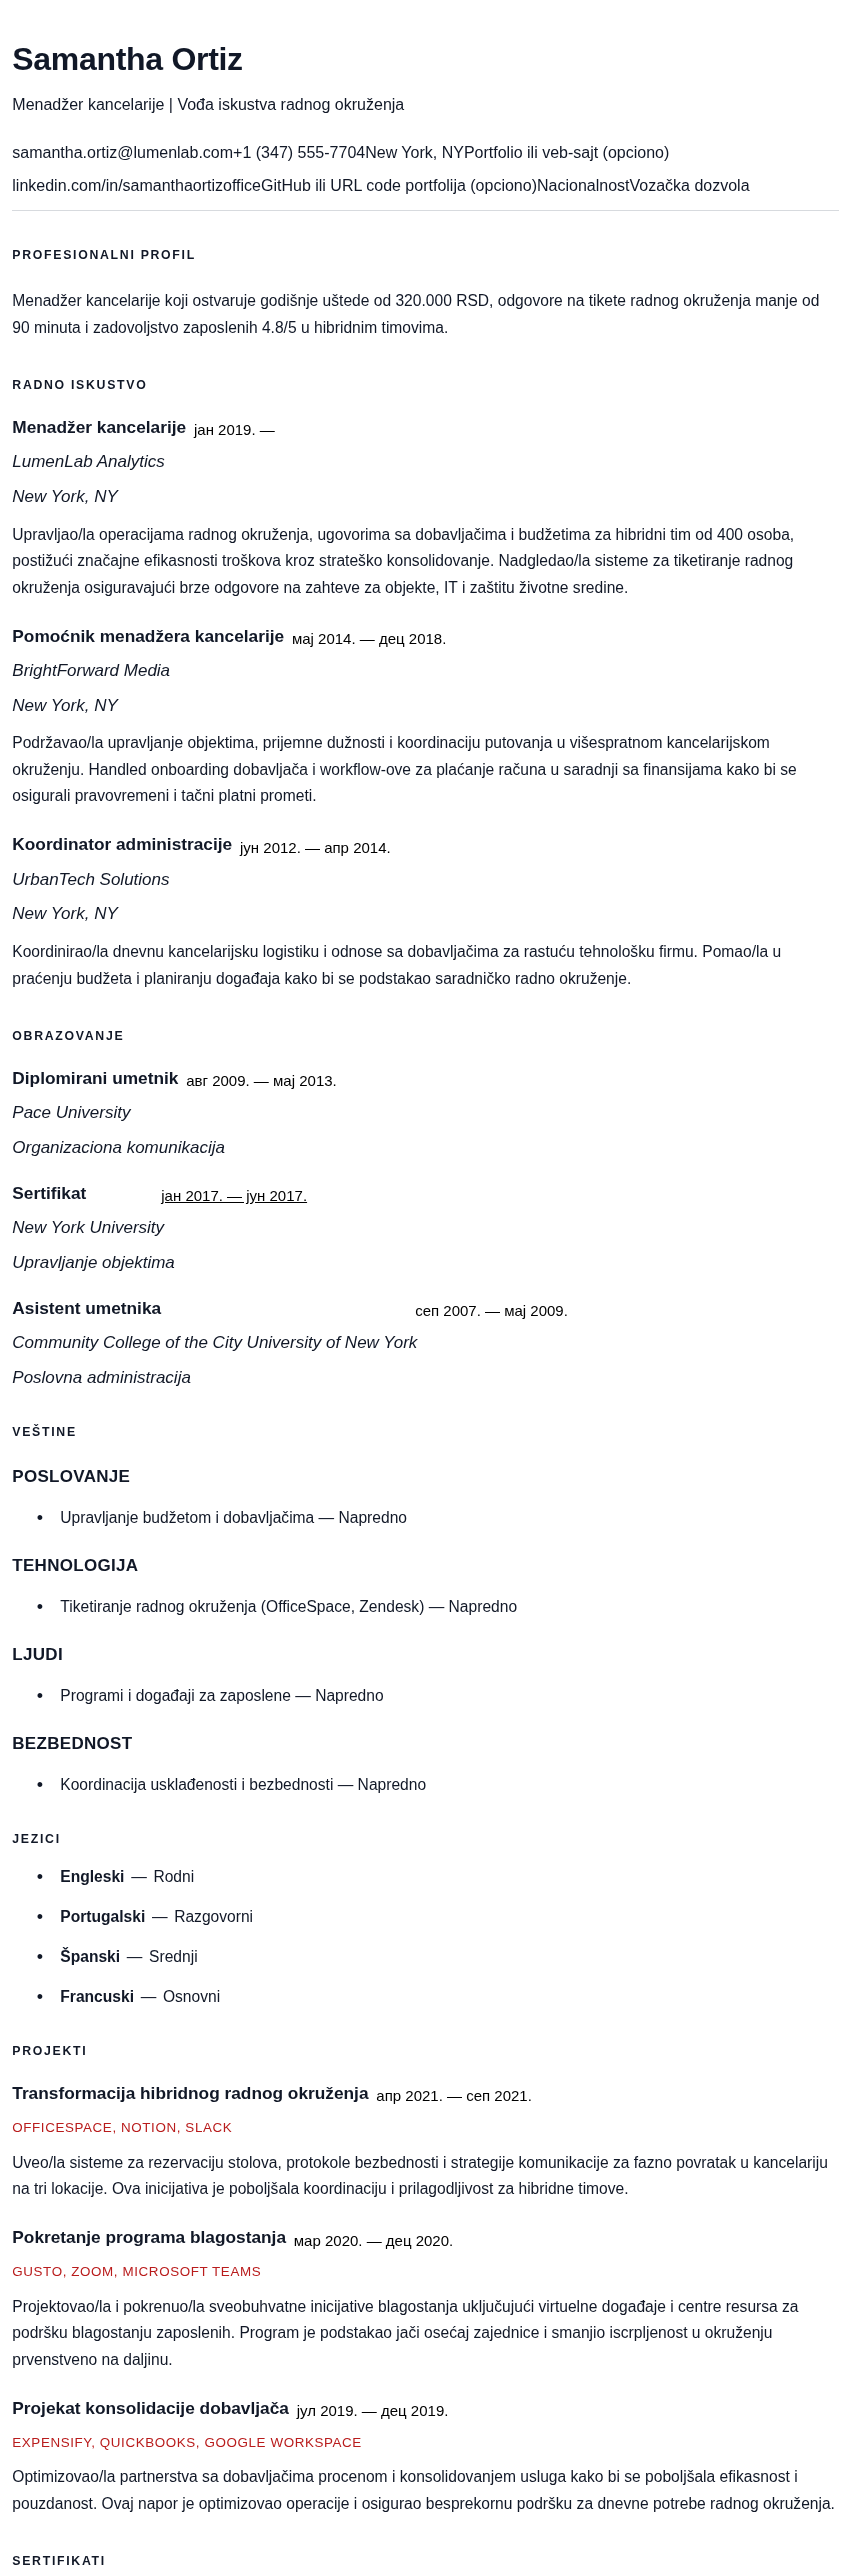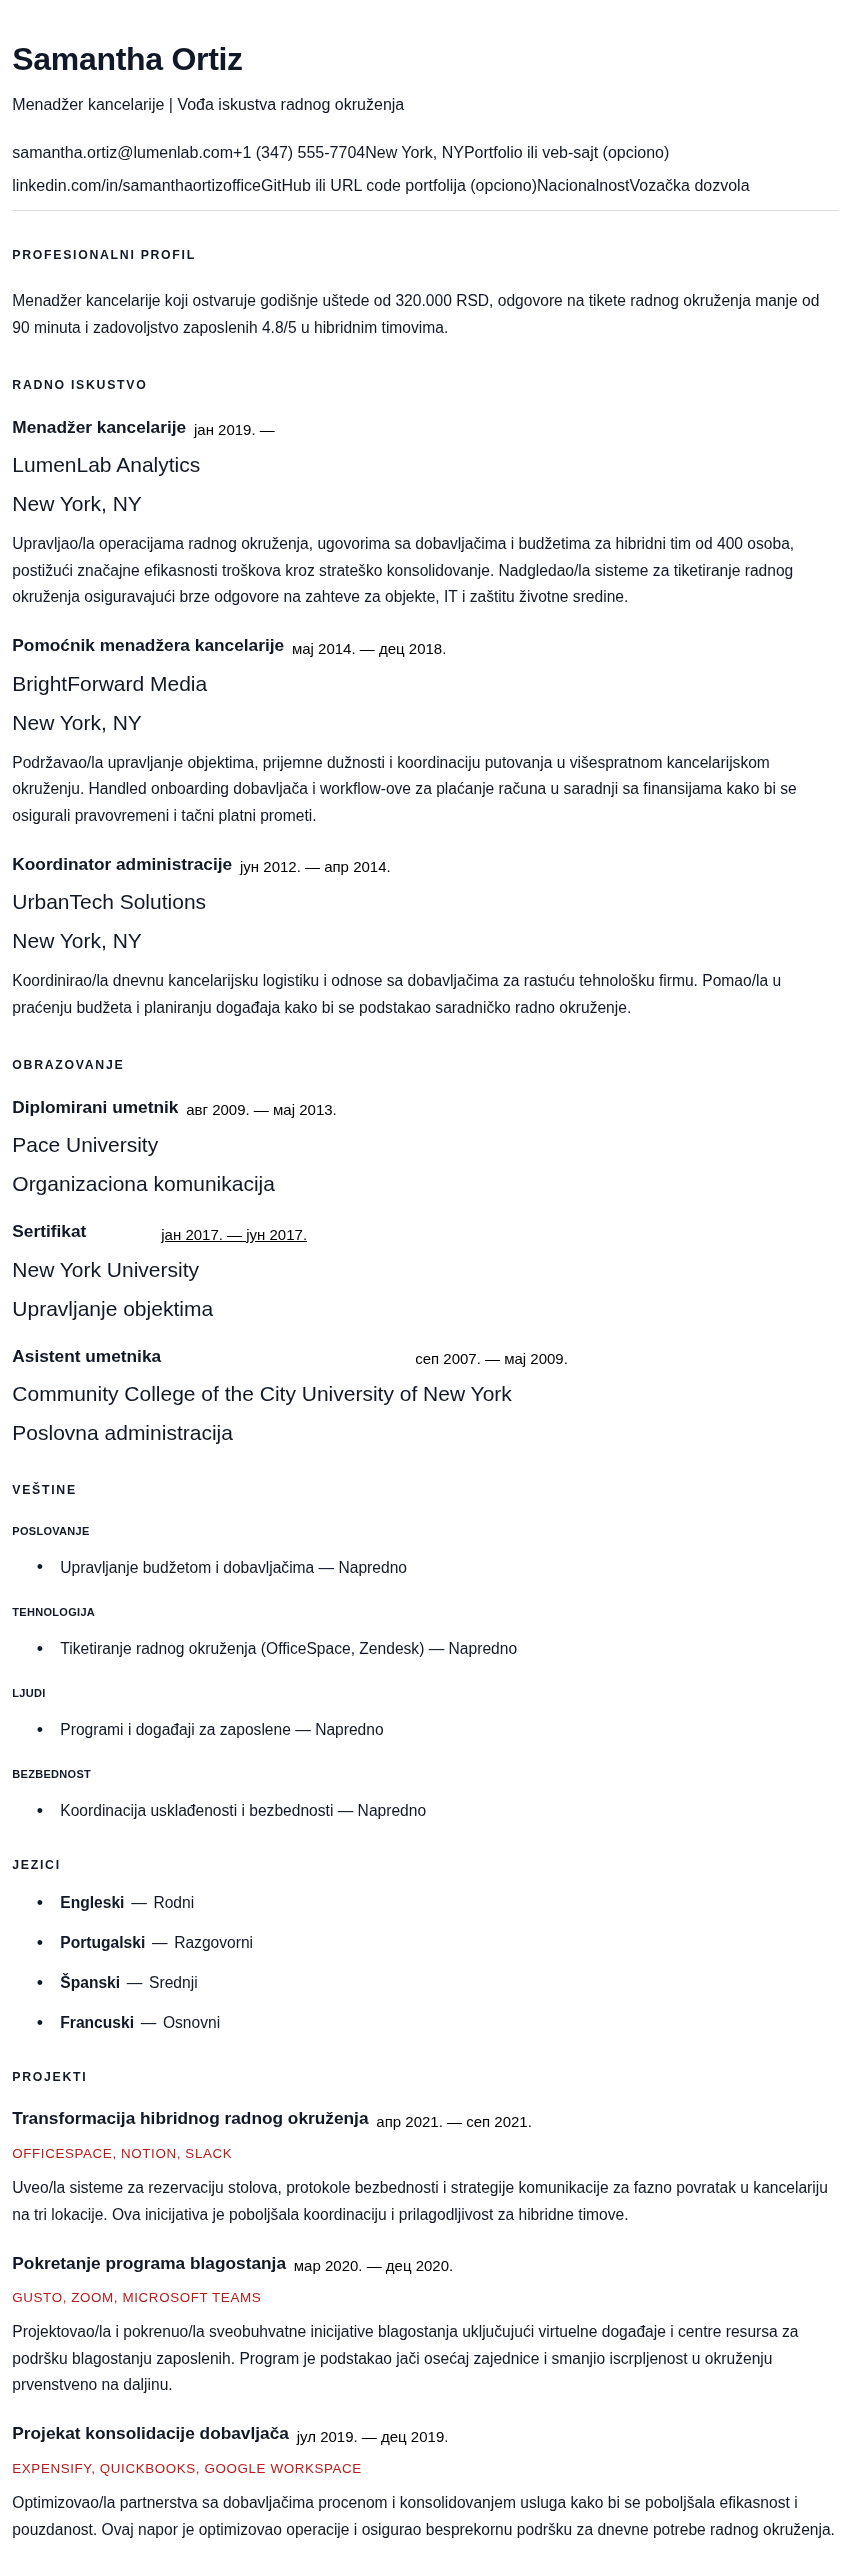--- a/index.html
+++ b/index.html
@@ -63,36 +63,36 @@
     font-weight: 700;
     line-height: 1.25;
     white-space: nowrap;
   }
   .entry-dates {
     font-size: 15px;
     color: #000000;
     margin-left: 7.8px;
     white-space: nowrap;
   }
-  .entry-line { font-size: 21px; margin-top: 14px; line-height: 1.2; }
+  .entry-line { font-size: 17px; margin-top: 14px; line-height: 1.2; font-style: italic; }
   .entry-desc {
     font-size: 15.6px;
     line-height: 1.7;
     margin-top: 14.5px;
     max-width: 825px;
   }
 
   
   .edu-1 .entry-dates { margin-left: 75px; text-decoration: underline; }
   .edu-2 .entry-dates { margin-left: 254px; }
 
   
   .skill-group { margin-top: 28px; }
   .skill-category {
-    font-size: 11px;
+    font-size: 17px;
     font-weight: 700;
     letter-spacing: 0.3px;
     margin: 0;
   }
   ul.bullets { list-style: none; margin: 20px 0 0 0; padding: 0; }
   ul.bullets li {
     position: relative;
     font-size: 15.6px;
     line-height: 1.35;
     padding-left: 48px;

